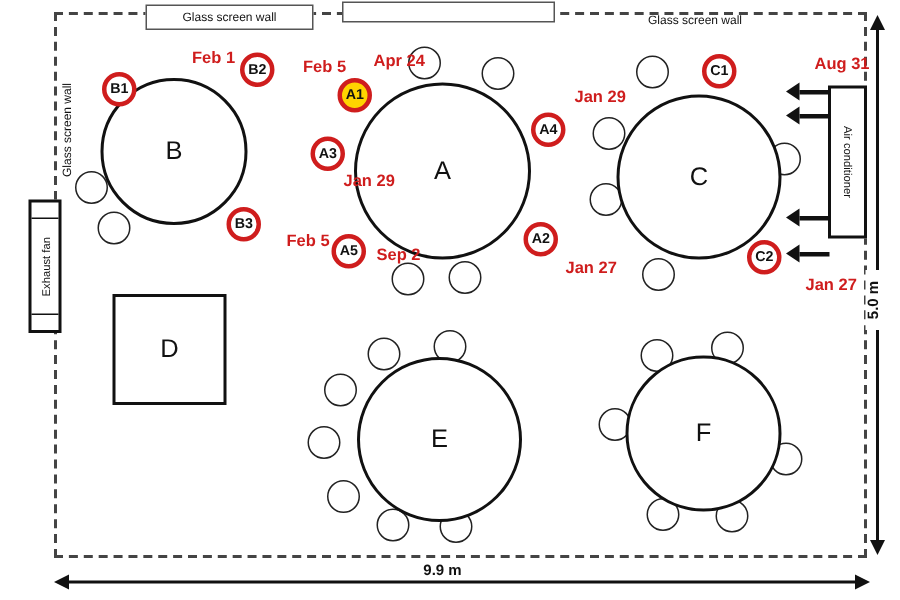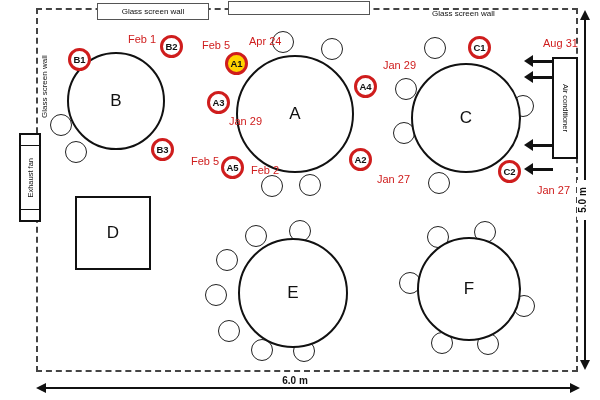--- a/index.html
+++ b/index.html
@@ -20,21 +20,21 @@
   .round { border-radius:50%; }
 
   .chair { position:absolute; width:20px; height:20px; border:1.5px solid #222;
            border-radius:50%; background:#fff; z-index:1; }
 
   .patient { position:absolute; width:17px; height:17px; border:3.5px solid var(--ring,#cf1d1d);
              border-radius:50%; background:#fff; z-index:6;
              display:flex; align-items:center; justify-content:center;
              font-size:9.5px; font-weight:bold; }
   .patient.index { background:var(--index-fill,#ffd400); }
-  .pdate { position:absolute; font-size:11px; font-weight:normal; color:var(--date-color,#cf1d1d);
+  .pdate { position:absolute; font-size:11px; font-weight:bold; color:var(--date-color,#cf1d1d);
            z-index:7; white-space:nowrap;padding-left:34px; }
 
   .equip { position:absolute; border:2px solid #111; background:#fff; z-index:4;
            display:flex; align-items:center; justify-content:center; font-size:7.5px; }
   .efcap { position:absolute; left:0; right:0; border-top:1.5px solid #111; }
 
   .arrow { position:absolute; height:2.5px; width:20px; background:#111; z-index:5; }
   .arrow::before { content:""; position:absolute; left:-9px; top:-4.75px;
                    border-right:9px solid #111; border-top:6px solid transparent;
                    border-bottom:6px solid transparent; }
@@ -142,21 +142,21 @@
   <div class="pdate" style="left:215px; top:35px">Apr 24</div>
 
   <div class="patient" style="left:207px; top:91px">
       <span>A3</span>
     </div>
   <div class="pdate" style="left:195px; top:115px">Jan 29</div>
 
   <div class="patient" style="left:221px; top:156px">
       <span>A5</span>
     </div>
-  <div class="pdate" style="left:217px; top:164px">Feb 2</div>
+  <div class="pdate" style="left:217px; top:164px">Sep 2</div>
 
   <div class="patient" style="left:354px; top:75px">
       <span>A4</span>
     </div>
   <div class="pdate" style="left:349px; top:59px">Jan 29</div>
 
   <div class="patient" style="left:349px; top:148px">
       <span>A2</span>
     </div>
   <div class="pdate" style="left:343px; top:173px">Jan 27</div>
@@ -167,20 +167,20 @@
   <div class="pdate" style="left:509px; top:37px">Aug 31</div>
 
   <div class="patient" style="left:498px; top:160px">
       <span>C2</span>
     </div>
   <div class="pdate" style="left:503px; top:184px">Jan 27</div>
 
   <div class="dim-h-line" style="left:42px; top:387px; width:528px"></div>
   <div class="tri tri-left" style="left:36px; top:383px"></div>
   <div class="tri tri-right" style="left:570px; top:383px"></div>
-  <div class="dim-label" style="left:265px; top:375px; width:60px">6.0 m</div>
+  <div class="dim-label" style="left:265px; top:375px; width:60px">9.9 m</div>
 
   <div class="dim-v-line" style="left:584px; top:16px; height:346px"></div>
   <div class="tri tri-up" style="left:580px; top:10px"></div>
   <div class="tri tri-down" style="left:580px; top:360px"></div>
   <div class="dim-label" style="left:564px; top:193px; width:40px; height:14px; transform:rotate(-90deg)">5.0 m</div>
 
 </div>
 
 </body></html>

